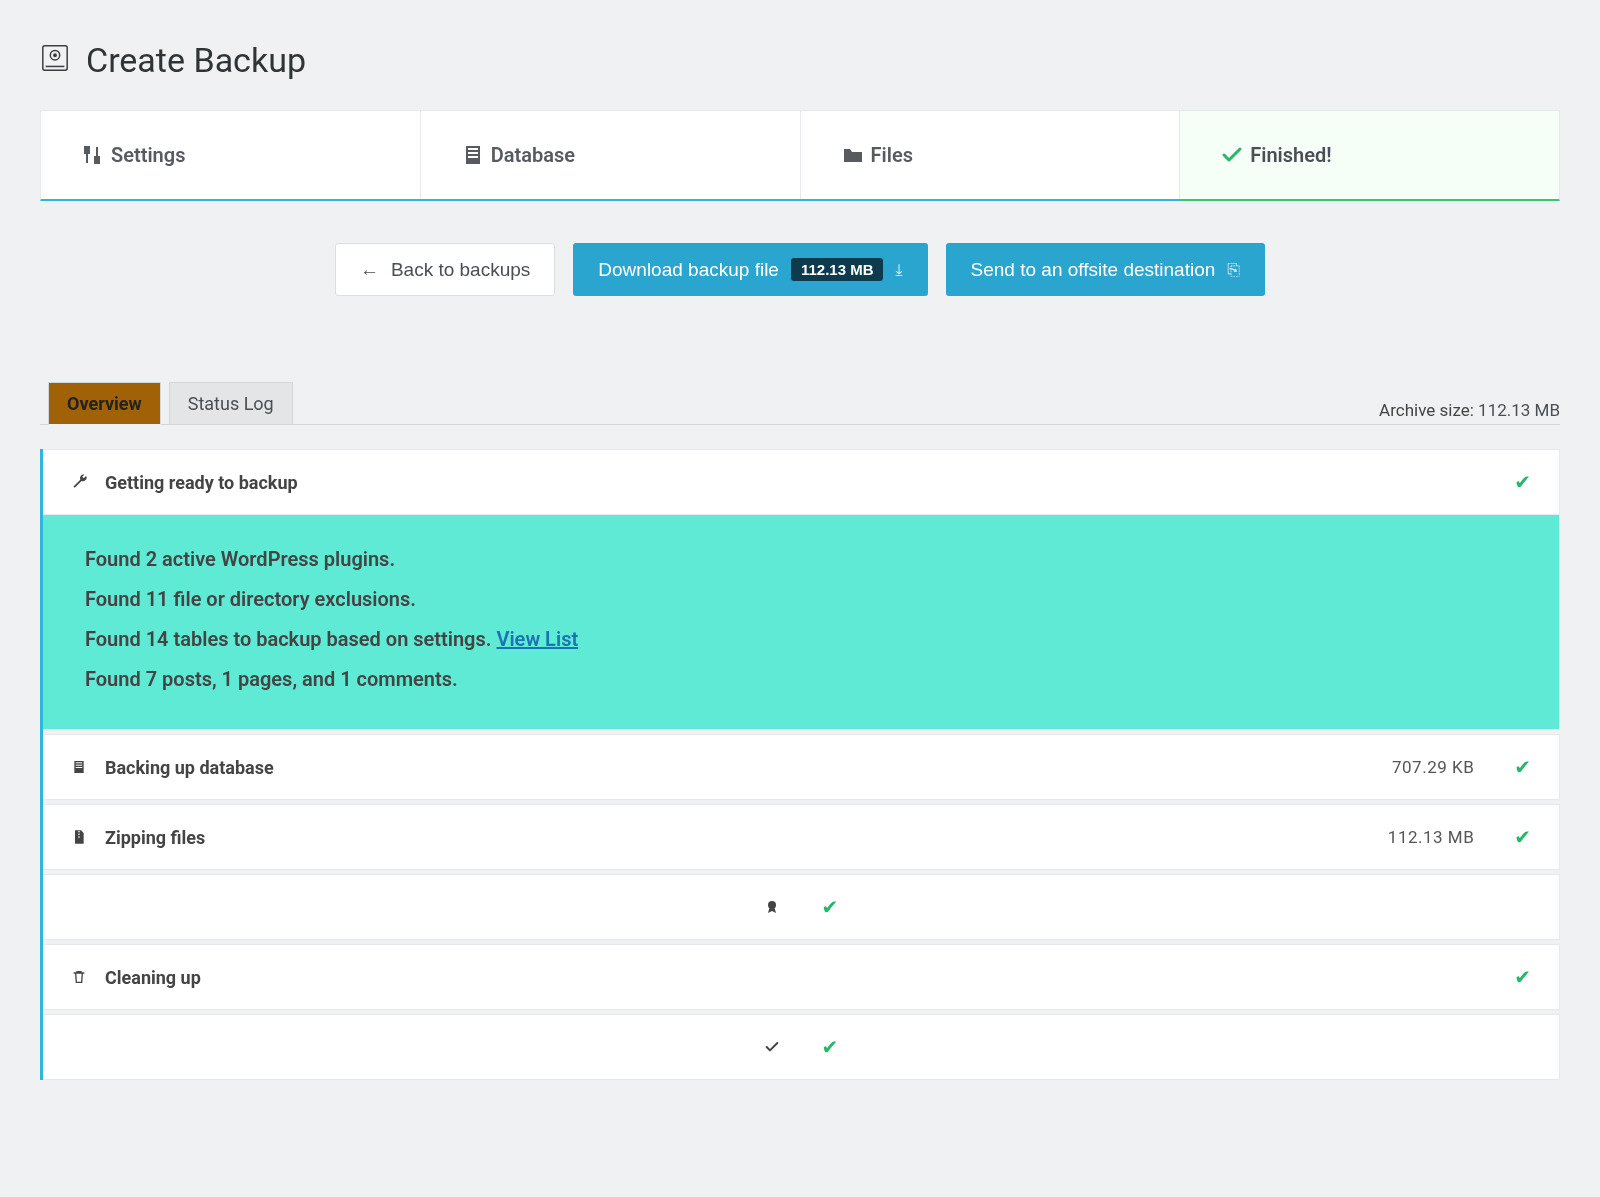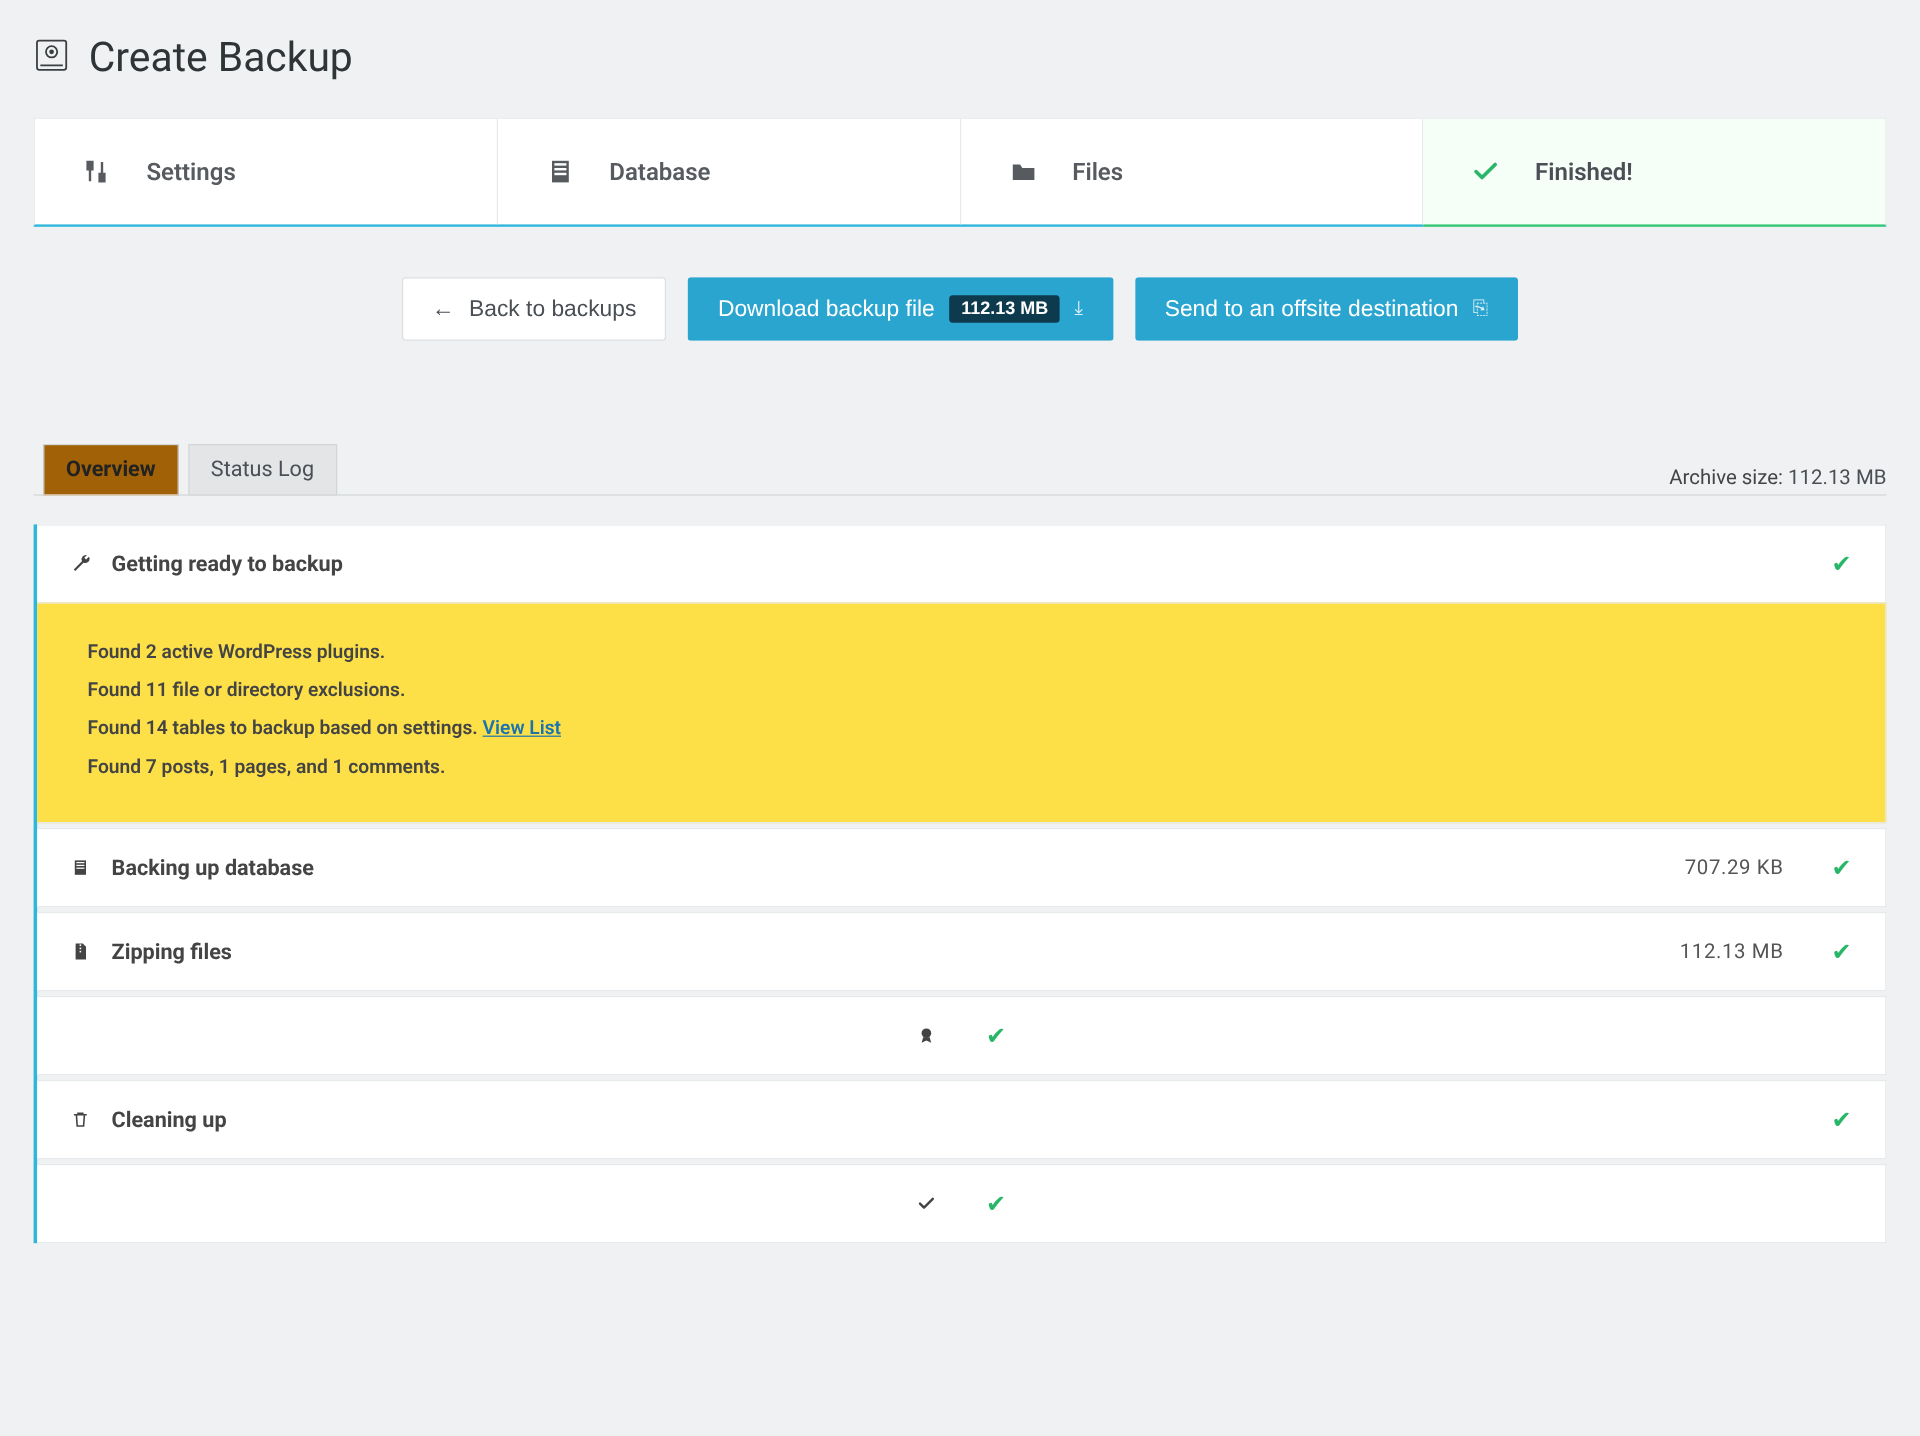--- a/index.html
+++ b/index.html
@@ -3,21 +3,21 @@
 <meta charset="utf-8">
 <style>
   * { box-sizing: border-box; margin: 0; padding: 0; }
   body {
     font-family: -apple-system, BlinkMacSystemFont, "Segoe UI", Roboto, Helvetica, Arial, sans-serif;
     background: #f0f1f2;
     color: #3b3f42;
     width: 1600px;
     font-size: 18px;
   }
-  .container { padding: 28px; }
+  .container { padding: 40px; }
   .page-title-row {
     display: flex;
     align-items: center;
     gap: 16px;
     margin-bottom: 30px;
   }
   .page-title {
     font-size: 34px;
     font-weight: 400;
     color: #2f3437;
@@ -30,21 +30,21 @@
     display: flex;
     background: #fff;
     border: 1px solid #e6e9eb;
     border-bottom: 2px solid #2fb6dc;
     margin-bottom: 42px;
   }
   .step {
     flex: 1;
     display: flex;
     align-items: center;
-    gap: 29px;
+    gap: 6px;
     padding: 32px 40px;
     border-right: 1px solid #e6e9eb;
     font-size: 20px;
     font-weight: 600;
     color: #575b60;
   }
   .step:last-child { border-right: none; text-align: right; }
   .step-finished {
     background: #f5fff8;
     border-bottom: 2px solid #36c776;
@@ -132,27 +132,27 @@
     padding: 20px 28px;
     gap: 16px;
     justify-content: center;
   }
   .status-item.details-open { border-bottom: none; margin-bottom:0; }
   .status-item .title { font-weight: 700; color: #444; flex:1; font-size:18px; }
   .status-item .value { font-size: 17px; color:#555; letter-spacing:.5px; font-variant-numeric: tabular-nums; }
   .status-item .check { color:#28b768; font-size:20px; margin-left:24px; }
   .status-icon { width:18px; color:#444; display:inline-flex; }
   .status-details {
-    background:#fde047;
+    background:#5eead4;
     border:1px solid #e6e9eb;
     border-top:1px solid #e6e9eb;
     border-left: none;
     margin-bottom:4px;
     padding: 24px 42px 30px;
-    font-size:16px;
+    font-size:20px;
     color:#444;
     line-height:2.0;
   }
   .status-details a { color:#1a74b0; text-decoration:underline; }
   .status-details p { font-weight:600; }
   .arrow-left { font-weight:700; }
 </style>
 </head>
 <body>
 

